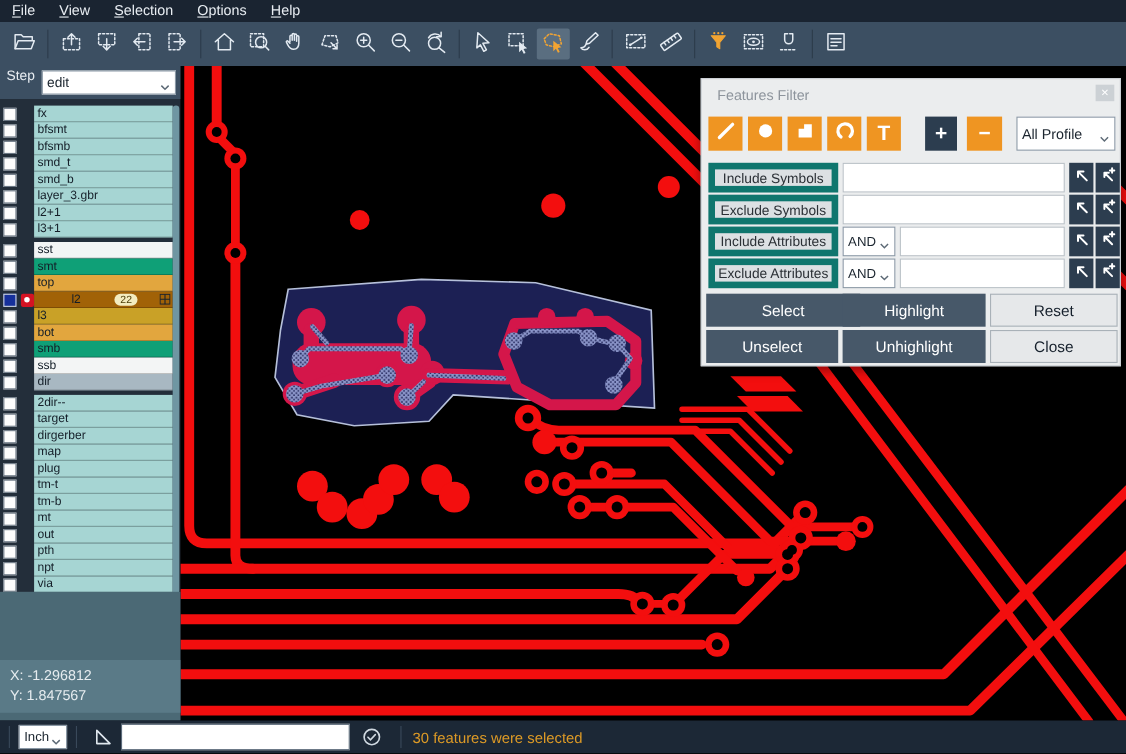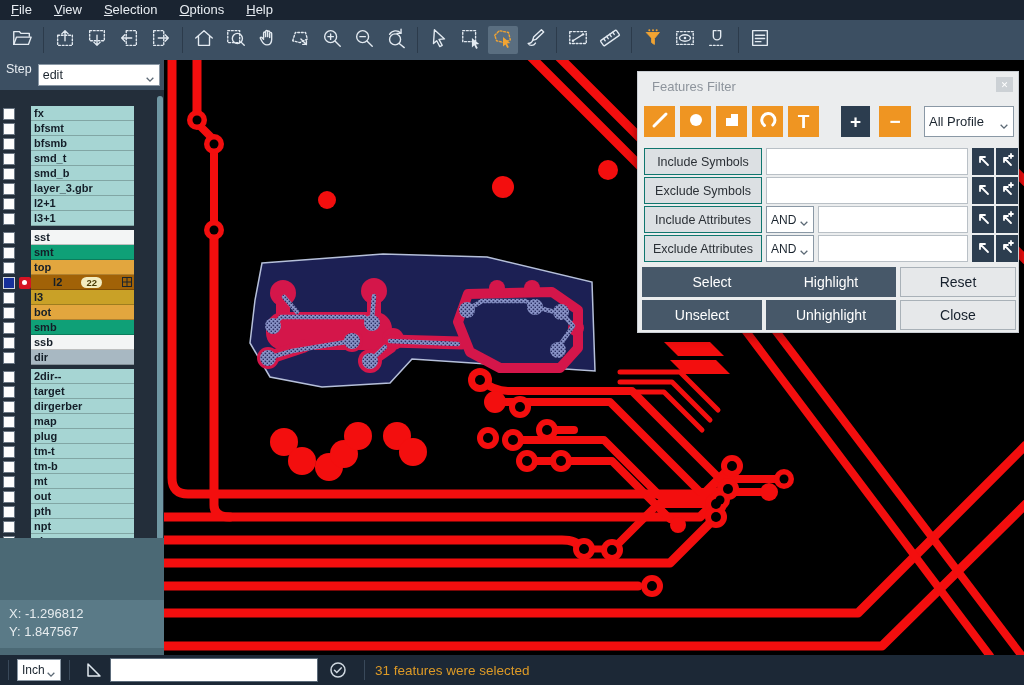--- a/index.html
+++ b/index.html
@@ -26,21 +26,21 @@
   
   .sidebar{position:absolute;left:0;top:60px;width:164px;height:595px;background:#232e3a;}
   .steprow{position:absolute;left:0;top:0;width:164px;height:30px;background:#3c4f62;
            display:flex;align-items:center;color:#e8edf2;font-size:12.5px;}
   .steprow .slabel{margin:0 6px 12px 6px;}
   .fakesel{background:#fff;border:1px solid #8a98a5;color:#1a242e;display:flex;align-items:center;
            justify-content:space-between;font-size:12.5px;box-sizing:border-box;padding:0 4px;height:22px;}
   .steprow .fakesel{flex:1;margin-right:4px;}
   .chev{width:10px;height:7px;flex:none;}
   .chev svg{stroke:#5d6a76;fill:none;stroke-width:1.6;}
-  #layer-rows{position:absolute;left:0;top:46px;width:134px;font-weight:bold;}
+  #layer-rows{position:absolute;left:0;top:36px;width:157px;}
   .lrow{display:flex;align-items:center;height:15px;margin-bottom:0;}
   .lgap{height:4px;}
   .cbwrap{width:18px;display:flex;justify-content:center;flex:none;}
   .cb{width:10px;height:10px;background:#fdfdfd;border:1.5px solid #6b7784;box-sizing:content-box;}
   .cb.on{background:#16309b;border-color:#cfd6de;}
   .ind{width:13px;height:13px;flex:none;display:flex;align-items:center;justify-content:center;}
   .ind .reddot{width:12px;height:12px;background:#d51323;border-radius:2px;display:flex;align-items:center;justify-content:center;}
   .ind .reddot i{width:5px;height:5px;background:#fff;border-radius:50%;}
   .lab{flex:1;height:14px;line-height:14px;font-size:11px;color:#141e28;padding-left:3px;
        border-bottom:1px solid rgba(0,0,0,.22);display:flex;align-items:center;}
@@ -64,21 +64,21 @@
   .dtitle{position:absolute;left:14px;top:7px;font-size:13px;color:#8d949c;}
   .dclose{position:absolute;right:5px;top:5px;width:17px;height:15px;background:#ccd1d5;color:#fff;
           font-size:9px;display:flex;align-items:center;justify-content:center;}
   .toolrow{position:absolute;left:0;top:34px;height:31px;width:100%;}
   .obtn{position:absolute;top:0;width:31px;height:31px;background:#ef9522;display:flex;align-items:center;justify-content:center;}
   .obtn svg{stroke:#fff;fill:none;stroke-width:3;stroke-linecap:round;}
   .obtn.dark{background:#2c3d4f;}
   .obtn .tg{font-size:19px;color:#fff;font-weight:bold;line-height:1;}
   .profsel{position:absolute;left:286px;top:0;width:90px;height:31px;font-size:13px;}
   .frow{position:absolute;left:0;width:100%;height:27px;}
-  .flabel{position:absolute;left:6px;top:0;width:118px;height:27px;background:#dce0e3;border:1px solid #0f766e;
+  .flabel{position:absolute;left:6px;top:0;width:118px;height:27px;background:#dce0e3;border:6px solid #0f766e;
           box-sizing:border-box;display:flex;align-items:center;justify-content:center;font-size:12.5px;color:#2b3036;}
   .ffield{position:absolute;top:0;height:27px;background:#fff;border:1px solid #b9c0c6;box-sizing:border-box;
           font-size:12px;padding:0 4px;font-family:inherit;}
   .andsel{position:absolute;left:128px;top:0;width:48px;height:27px;font-size:12px;}
   .abtn{position:absolute;top:0;width:22px;height:27px;background:#2c3d4f;display:flex;align-items:center;justify-content:center;}
   .abtn svg{stroke:#fff;fill:none;stroke-width:1.8;stroke-linecap:round;stroke-linejoin:round;}
   .bbtn{position:absolute;height:30px;background:#475869;color:#fff;font-size:14px;display:flex;
         align-items:center;justify-content:center;}
   .bbtn.light{background:#e6e8ea;color:#16202c;border:1px solid #a9b1b8;box-sizing:border-box;}
 
@@ -834,15 +834,15 @@
     <div class="ssep"></div>
     <span class="cornericon"><svg width="20" height="20" viewBox="0 0 20 20">
           <path d="M4 4v12h12z"></path>
         </svg></span>
     <input class="cmdinput" value="" style="">
     <span class="syncicon"><svg width="20" height="20" viewBox="0 0 20 20">
           <circle cx="10" cy="10" r="7"></circle>
           <path d="M6.5 10.2l2.3 2.3 4.4-4.6"></path>
         </svg></span>
     <div class="ssep"></div>
-    <span class="smsg">31 features were selected</span>
+    <span class="smsg">30 features were selected</span>
   </div>
 </div>
 
 </body></html>

